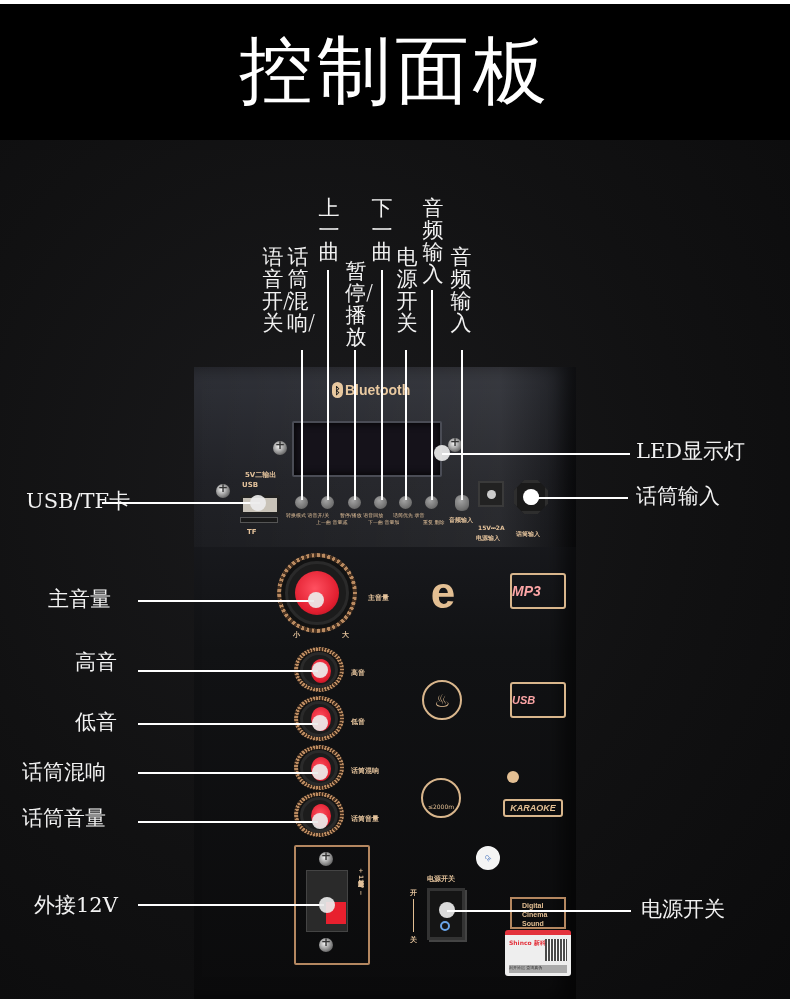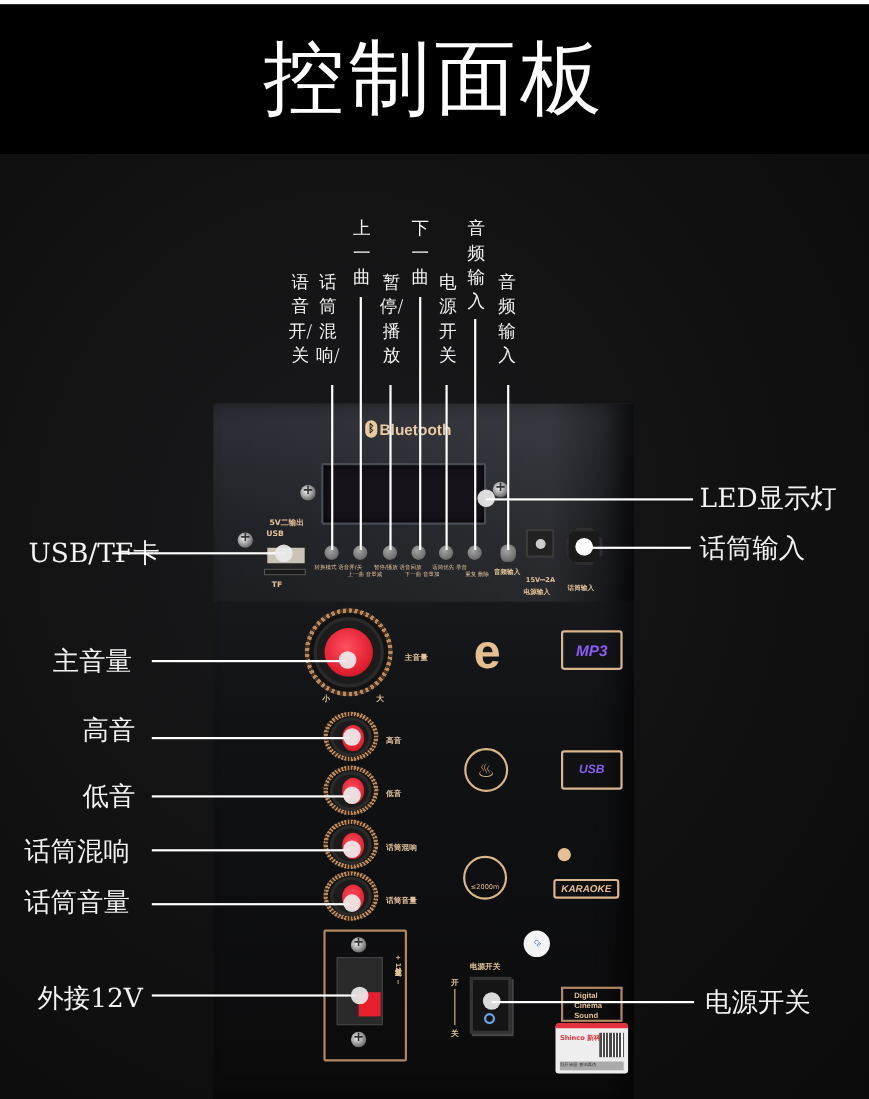--- a/index.html
+++ b/index.html
@@ -38,21 +38,21 @@
   .dc-jack::after { content: ""; position: absolute; left: 7px; top: 7px; width: 9px; height: 9px; border-radius: 50%; background: #ccc; }
   .mic-jack { position: absolute; left: 514px; top: 480px; width: 34px; height: 34px; background: #1a1a1a; border: 3px solid #2e2e2e; clip-path: polygon(30% 0,70% 0,100% 30%,100% 70%,70% 100%,30% 100%,0 70%,0 30%); }
   .mic-jack::after { content: ""; position: absolute; left: 7px; top: 7px; width: 15px; height: 15px; border-radius: 50%; background: #ddd; }
 
   
   .knob-ring { position: absolute; border-radius: 50%; background: repeating-conic-gradient(#b98a60 0 4deg, #4a3322 4deg 8deg); }
   .knob-ring::before { content: ""; position: absolute; inset: 4px; border-radius: 50%; background: #121212; }
   .knob-body { position: absolute; border-radius: 50%; background: #1c1c1c; border: 3px solid #2a2a2a; }
   .knob-cap { position: absolute; border-radius: 50%; background: radial-gradient(circle at 45% 40%, #ff5060, #e11e2f 65%, #9a0f1c); }
   .knob-label { position: absolute; font-size: 7px; color: #e3c29b; font-weight: bold; white-space: nowrap; }
-  .icon-box { position: absolute; border: 2px solid #d9b68c; border-radius: 3px; display:flex; align-items:center; justify-content:center; color: #8b5cf6; font-weight: bold; font-style: italic; font-family: "Liberation Sans", sans-serif; }
+  .icon-box { position: absolute; border: 2px solid #d9b68c; border-radius: 3px; display:flex; align-items:center; color: #fca5a5; font-weight: bold; font-style: italic; font-family: "Liberation Sans", sans-serif; }
   .icon-circle { position: absolute; border: 2px solid #d9b68c; border-radius: 50%; display:flex; align-items:center; justify-content:center; color:#e3bf93; }
 
   .speaker-term { position: absolute; left: 294px; top: 845px; width: 76px; height: 120px; border: 2px solid #b48760; border-radius: 2px; }
   .term-block { position: absolute; left: 306px; top: 870px; width: 42px; height: 62px; background: #2a2a2a; border: 1px solid #444; }
   .term-red { position: absolute; left: 326px; top: 902px; width: 20px; height: 22px; background: #e8202e; }
 
   .power-sw { position: absolute; left: 427px; top: 888px; width: 38px; height: 52px; background: #151515; border: 3px solid #333; box-shadow: 2px 2px 0 #444; }
   .power-ring { position: absolute; left: 440px; top: 921px; width: 10px; height: 10px; border-radius: 50%; border: 2px solid #6aa4e8; }
 
   .dcs-box { position: absolute; left: 510px; top: 897px; width: 56px; height: 32px; border: 2px solid #b48760; font-size: 7px; color: #e3bf93; font-weight: bold; padding: 2px 0 0 10px; line-height: 9px; font-family: "Liberation Sans", sans-serif; }
@@ -60,23 +60,23 @@
   .sticker-qr { position: absolute; right: 4px; top: 4px; width: 22px; height: 22px; background: repeating-linear-gradient(90deg,#222 0 2px,#fff 2px 3px), #222; opacity: .8; }
   .sticker-brand { position: absolute; left: 4px; top: 4px; font-size: 6px; color: #e3323c; font-weight: bold; }
   .sticker-note { position: absolute; left: 4px; bottom: 3px; width: 58px; height: 8px; background: #aaa; font-size: 4px; color: #333; }
   .round-sticker { position: absolute; left: 476px; top: 846px; width: 24px; height: 24px; border-radius: 50%; background: #f4f4f4; font-size: 5px; color: #3a6ab8; display:flex; align-items:center; justify-content:center; transform: rotate(45deg); }
 
   
   .line-h { position: absolute; height: 2px; background: #fff; }
   .line-v { position: absolute; width: 2px; background: #fff; }
   .dot { position: absolute; width: 16px; height: 16px; border-radius: 50%; background: rgba(235,235,235,0.92); }
 
-  .label { position: absolute; color: #f2f2f2; font-size: 24px; white-space: nowrap; font-family: "DejaVu Sans", sans-serif; font-weight: 300; }
+  .label { position: absolute; color: #f2f2f2; font-size: 21px; white-space: nowrap; font-family: "DejaVu Sans", sans-serif; font-weight: 300; }
   .label-serif { font-family: "DejaVu Serif", serif; }
-  .vlabel { position: absolute; color: #f2f2f2; font-size: 16px; line-height: 22px; width: 22px; text-align: center; word-break: break-all; font-weight: 300; }
+  .vlabel { position: absolute; color: #f2f2f2; font-size: 21px; line-height: 22px; width: 22px; text-align: center; word-break: break-all; font-weight: 300; }
 </style>
 </head>
 <body>
 
 <div class="topbar"></div>
 <div class="header">
   <div class="header-title">控制面板</div>
 </div>
 <div class="stage"></div>
 
@@ -192,21 +192,21 @@
   <div class="sticker-note">刮开涂层 查询真伪</div>
 </div>
 
 <div class="vlabel" style="left:262px;top:246px;">语音开/关</div>
 <div class="vlabel" style="left:287px;top:246px;">话筒混响/</div>
 <div class="line-v" style="left:301px;top:350px;height:150px;"></div>
 
 <div class="vlabel" style="left:318px;top:197px;">上一曲</div>
 <div class="line-v" style="left:327px;top:270px;height:230px;"></div>
 
-<div class="vlabel" style="left:345px;top:246px;">暂停/播放</div>
+<div class="vlabel" style="left:345px;top:260px;">暂停/播放</div>
 <div class="line-v" style="left:354px;top:350px;height:150px;"></div>
 
 <div class="vlabel" style="left:371px;top:197px;">下一曲</div>
 <div class="line-v" style="left:381px;top:270px;height:230px;"></div>
 
 <div class="vlabel" style="left:396px;top:246px;">电源开关</div>
 <div class="line-v" style="left:405px;top:350px;height:150px;"></div>
 
 <div class="vlabel" style="left:422px;top:197px;">音频输入</div>
 <div class="line-v" style="left:431px;top:290px;height:210px;"></div>

